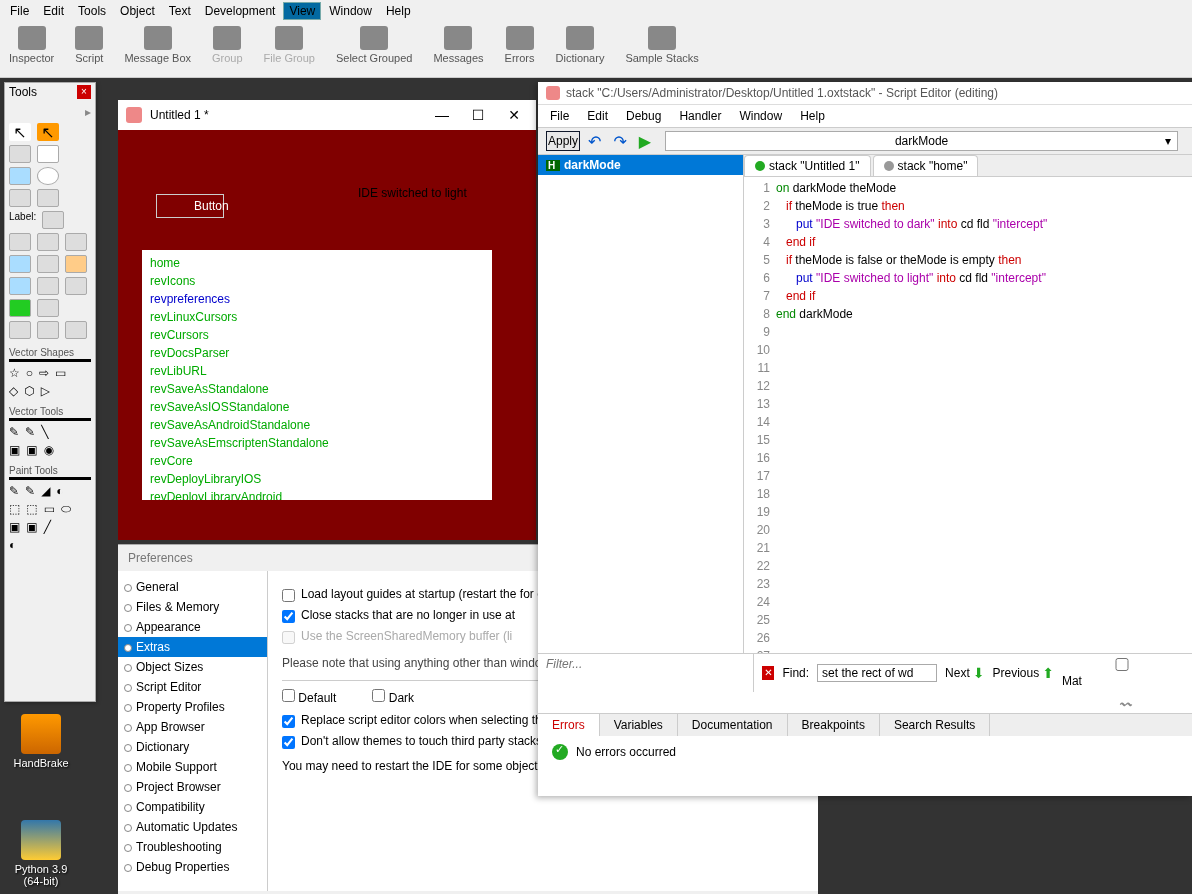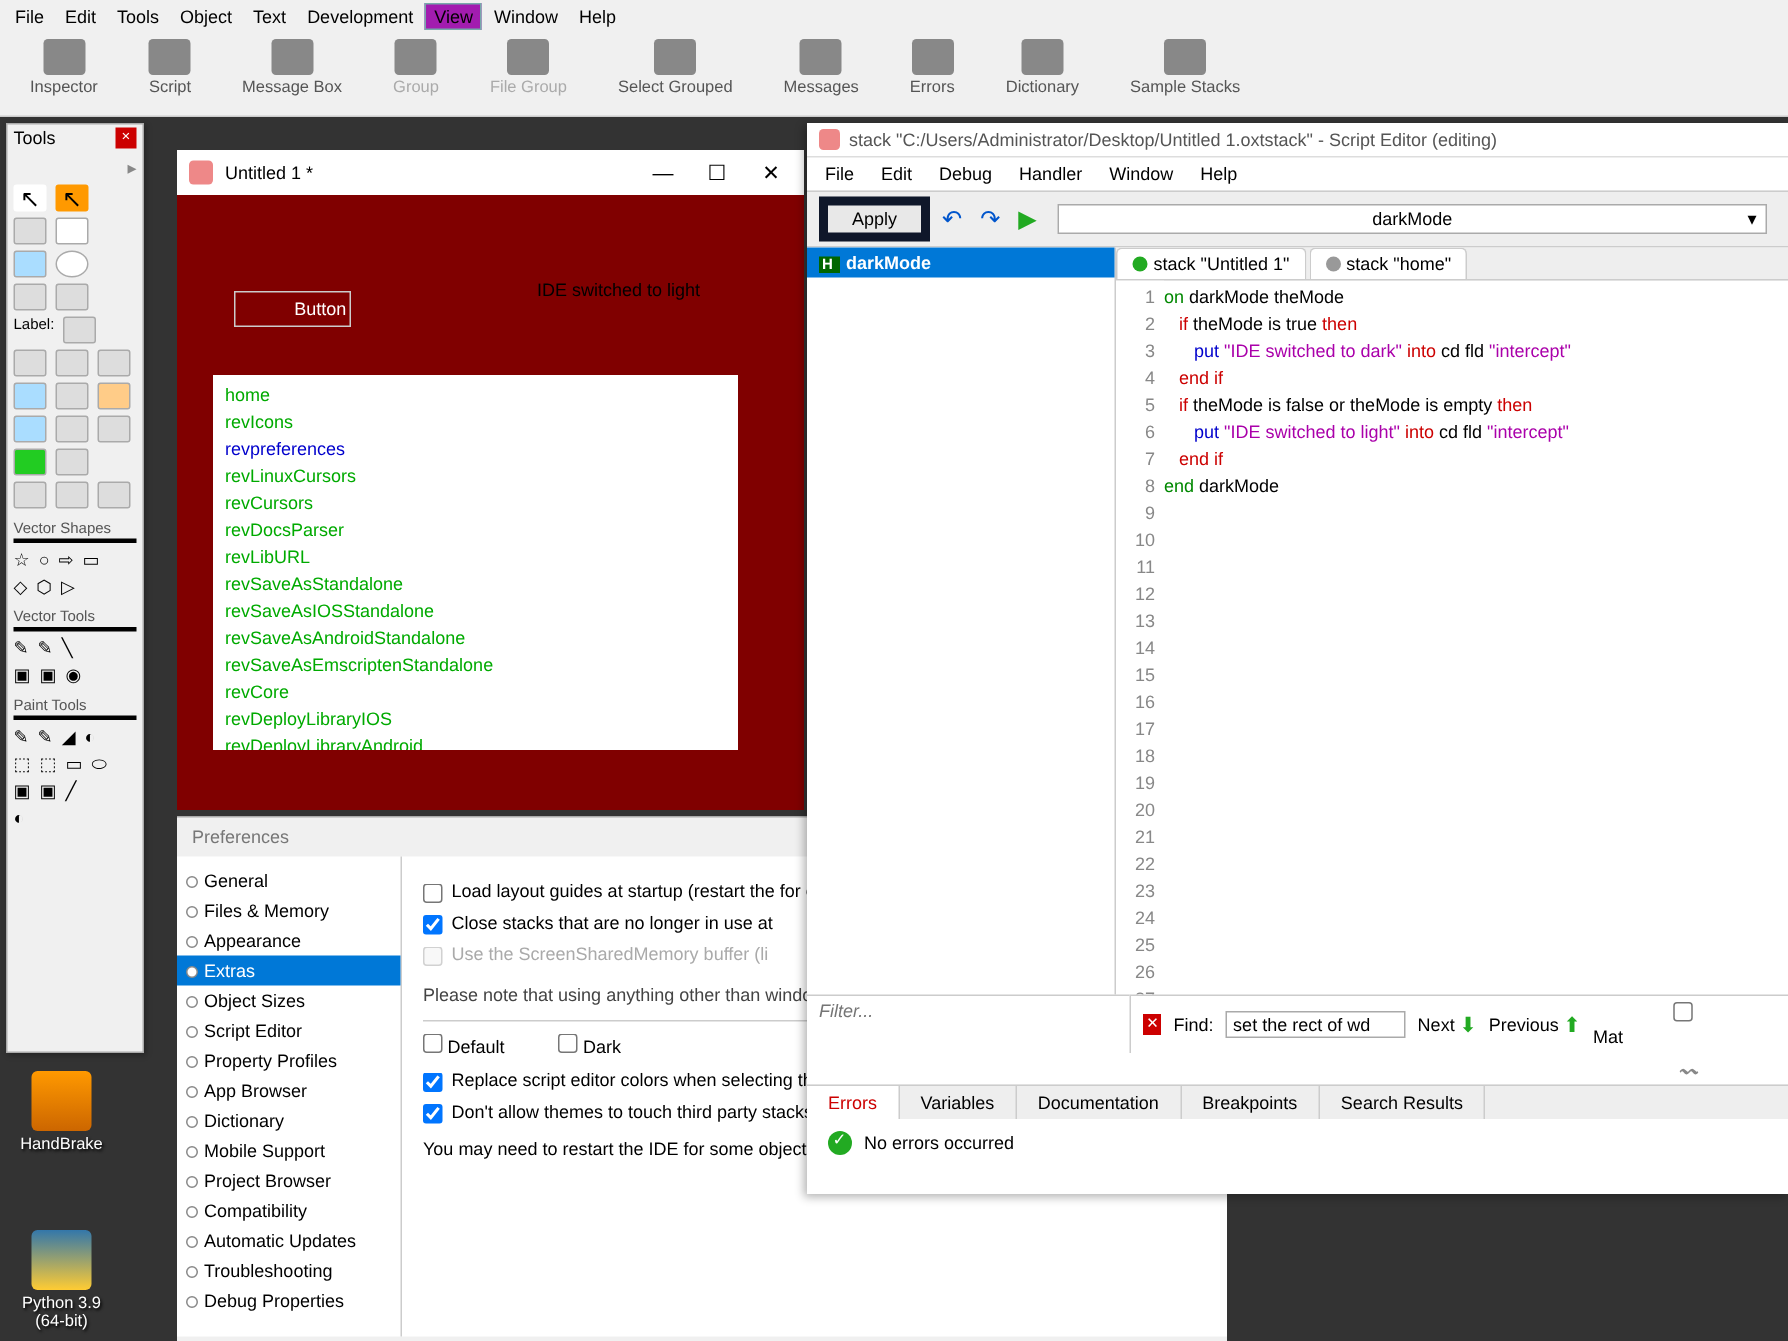--- a/index.html
+++ b/index.html
@@ -7,22 +7,22 @@
 
 
 .desktop-icon { position: absolute; width: 70px; text-align: center; color: #fff; }
 .desktop-icon .icn { width: 40px; height: 40px; margin: 0 auto 3px; border-radius: 4px; }
 .desktop-icon .lbl { font-size: 11px; text-shadow: 1px 1px 2px #000; }
 
 
 .ide-top { position: absolute; top: 0; left: 0; width: 1192px; height: 78px; background: #f0f0f0; border-bottom: 1px solid #ccc; }
 .main-menu { height: 22px; background: #f0f0f0; padding: 2px 4px; display: flex; gap: 2px; }
 .main-menu .mi { padding: 2px 6px; cursor: default; }
-.main-menu .mi.sel { background: #a21caf; border: 1px solid #7aa; padding: 1px 5px; }
-.toolbar-main { display: flex; gap: 34px; padding: 4px 20px 2px; align-items: flex-end; }
+.main-menu .mi.sel { background: #0369a1; border: 1px solid #7aa; padding: 1px 5px; }
+.toolbar-main { display: flex; gap: 21px; padding: 4px 9px 2px; align-items: flex-end; }
 .tb-item { text-align: center; cursor: default; }
 .tb-item .tb-icn { width: 28px; height: 24px; margin: 0 auto 2px; background: #888; border-radius: 3px; }
 .tb-item .tb-lbl { font-size: 11px; color: #555; white-space: nowrap; }
 .tb-item.disabled .tb-lbl { color: #aaa; }
 
 
 .tools { position: absolute; top: 82px; left: 4px; width: 92px; height: 620px; background: #f0f0f0; border: 1px solid #aaa; box-shadow: 1px 1px 4px rgba(0,0,0,.3); }
 .tools-title { display: flex; justify-content: space-between; align-items: center; padding: 2px 4px; font-size: 11px; }
 .tools-title .close { background: #c00; color: #fff; width: 14px; height: 14px; text-align: center; line-height: 13px; font-size: 10px; }
 .tools-body { padding: 4px; display: flex; flex-direction: column; gap: 4px; }
@@ -31,21 +31,21 @@
 .tool-cell.cursor { background: #fff; border: none; font-size: 16px; text-align: center; }
 .tool-section { font-size: 10px; color: #555; border-bottom: 3px solid #000000; padding: 4px 0 1px; }
 
 
 .stack-win { position: absolute; top: 100px; left: 118px; width: 418px; height: 440px; background: #333; }
 .stack-title { height: 30px; background: #fff; display: flex; align-items: center; padding: 0 8px; gap: 8px; }
 .stack-title .icn { width: 16px; height: 16px; background: #e88; border-radius: 3px; }
 .stack-title .t { flex: 1; }
 .stack-title .wbtn { width: 28px; text-align: center; font-size: 14px; cursor: default; }
 .stack-body { background: #800000; height: 410px; padding: 28px 26px; position: relative; }
-.stack-btn { position: absolute; top: 64px; left: 38px; width: 78px; height: 24px; background: #800000; border: 1px solid #ccc; color: #fff; text-align: center; line-height: 22px; font-size: 12px; padding-left: 37px; }
+.stack-btn { position: absolute; top: 64px; left: 38px; width: 68px; height: 24px; background: #800000; border: 1px solid #ccc; color: #fff; text-align: center; line-height: 22px; font-size: 12px; padding-left: 37px; }
 .stack-label { position: absolute; top: 56px; left: 240px; color: #000; font-size: 12px; }
 .stack-list { position: absolute; top: 120px; left: 24px; width: 350px; height: 250px; background: #fff; overflow-y: scroll; padding: 4px 8px; }
 .stack-list div { font-size: 12px; line-height: 18px; }
 .sl-green { color: #0a0; }
 .sl-blue { color: #00c; }
 
 
 .prefs { position: absolute; top: 544px; left: 118px; width: 700px; height: 350px; background: #f0f0f0; border-top: 1px solid #aaa; }
 .prefs-title { padding: 6px 10px; color: #777; font-size: 12px; }
 .prefs-body { display: flex; background: #fff; height: 320px; }
@@ -61,21 +61,21 @@
 .prefs-main .ck.disabled { color: #aaa; }
 .prefs-main .radio-row { display: flex; gap: 36px; margin: 8px 0; }
 
 
 .editor { position: absolute; top: 82px; right: 0; width: 654px; height: 714px; background: #fff; box-shadow: -2px 2px 6px rgba(0,0,0,.3); }
 .ed-title { background: #fff; border-bottom: 1px solid #ddd; padding: 4px 8px; color: #555; display: flex; align-items: center; gap: 6px; }
 .ed-title .icn { width: 14px; height: 14px; background: #e88; border-radius: 3px; }
 .ed-menu { display: flex; gap: 2px; padding: 2px 4px; }
 .ed-menu .mi { padding: 2px 8px; cursor: default; }
 .ed-toolbar { display: flex; align-items: center; gap: 4px; padding: 3px 8px; background: #eee; border-top: 1px solid #ccc; border-bottom: 1px solid #ccc; }
-.ed-toolbar button { padding: 2px 16px; background: #e8e8e8; border: 6px solid #0f172a; cursor: default; }
+.ed-toolbar button { padding: 2px 1px; background: #e8e8e8; border: 1px solid #0f172a; cursor: default; }
 .ed-toolbar .nav { font-size: 16px; padding: 0 4px; cursor: default; }
 .ed-combo { flex: 1; margin: 0 6px; border: 1px solid #aaa; background: #fff; text-align: center; padding: 2px; position: relative; }
 .ed-combo::after { content: '▾'; position: absolute; right: 6px; }
 .ed-split { display: flex; height: 498px; }
 .ed-tree { width: 206px; border-right: 1px solid #ccc; background: #fff; }
 .ed-tree .node { background: #0078d7; color: #fff; padding: 3px 8px; font-weight: bold; }
 .ed-tree .node::before { content: 'H '; background: #060; color: #fff; padding: 0 2px; margin-right: 4px; font-size: 10px; }
 .ed-code-area { flex: 1; display: flex; flex-direction: column; }
 .ed-tabs { display: flex; background: #eee; border-bottom: 1px solid #ccc; }
 .ed-tab { padding: 3px 10px; border: 1px solid #ccc; border-bottom: none; background: #fff; margin-right: 2px; border-radius: 4px 4px 0 0; display: flex; align-items: center; gap: 4px; }

